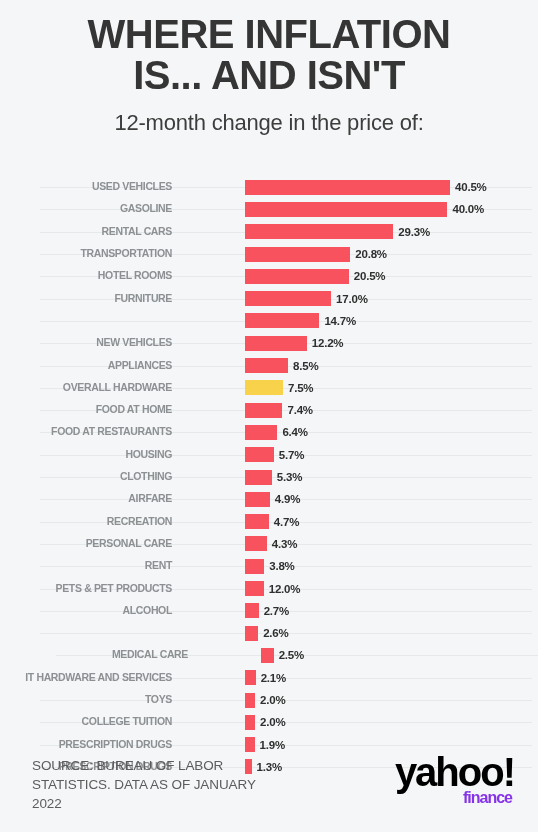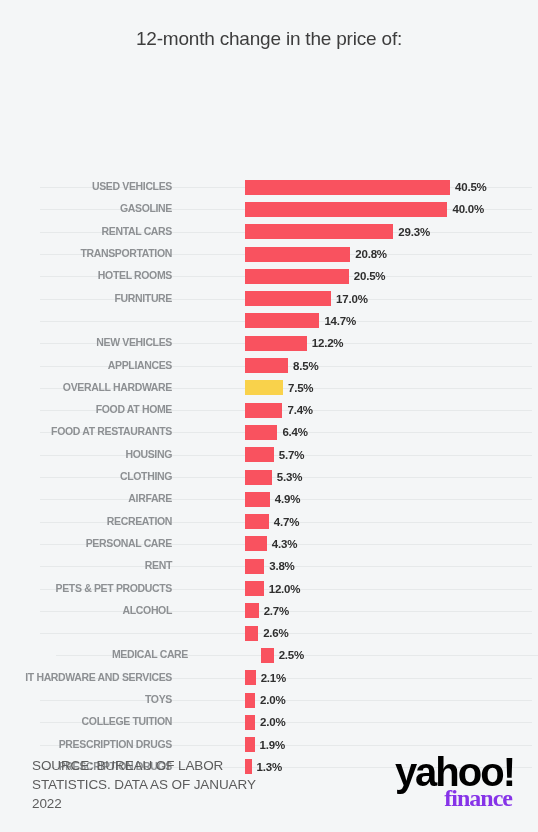--- a/index.html
+++ b/index.html
@@ -33,21 +33,21 @@
     font-size: 40px;
     line-height: 1.03;
     letter-spacing: -0.5px;
     color: #353535;
     margin: 0;
     padding: 0 8px;
   }
   .title .line2 { display: block; }
   .subtitle {
     font-family: "Liberation Sans", sans-serif;
-    font-size: 19px;
+    font-size: 22px;
     font-weight: normal;
     color: #3d3d3d;
     margin: 14px 0 0 0;
     letter-spacing: -0.2px;
   }
 
   
   .chart {
     position: absolute;
     left: 0;
@@ -154,34 +154,38 @@
     font-weight: bold;
     font-size: 40px;
     line-height: 40px;
     color: #000000;
     letter-spacing: -2px;
   }
   .logo-finance {
     position: absolute;
     right: 2px;
     top: 34px;
-    font-family: Liberation Serif, serif;
+    font-family: Liberation Sans, sans-serif;
     font-weight: bold;
-    font-size: 24px;
+    font-size: 16px;
     line-height: 24px;
     color: #8633e8;
     letter-spacing: -1px;
   }
 </style>
 </head>
 <body>
 
 <div id="infographic">
 
   <div class="header">
+    <h1 class="title">
+      <span>WHERE INFLATION</span>
+      <span class="line2">IS... AND ISN'T</span>
+    </h1>
     <p class="subtitle">12-month change in the price of:</p>
   </div>
 
   <div class="chart" id="chart">
       <div class="row" style="top: 0px;">
         <div class="gridline"></div>
         <div class="cat-label">USED VEHICLES</div>
         <div class="bar-wrap">
           <div class="bar" style="width: 205px;"></div>
           <span class="bar-value">40.5%</span>

